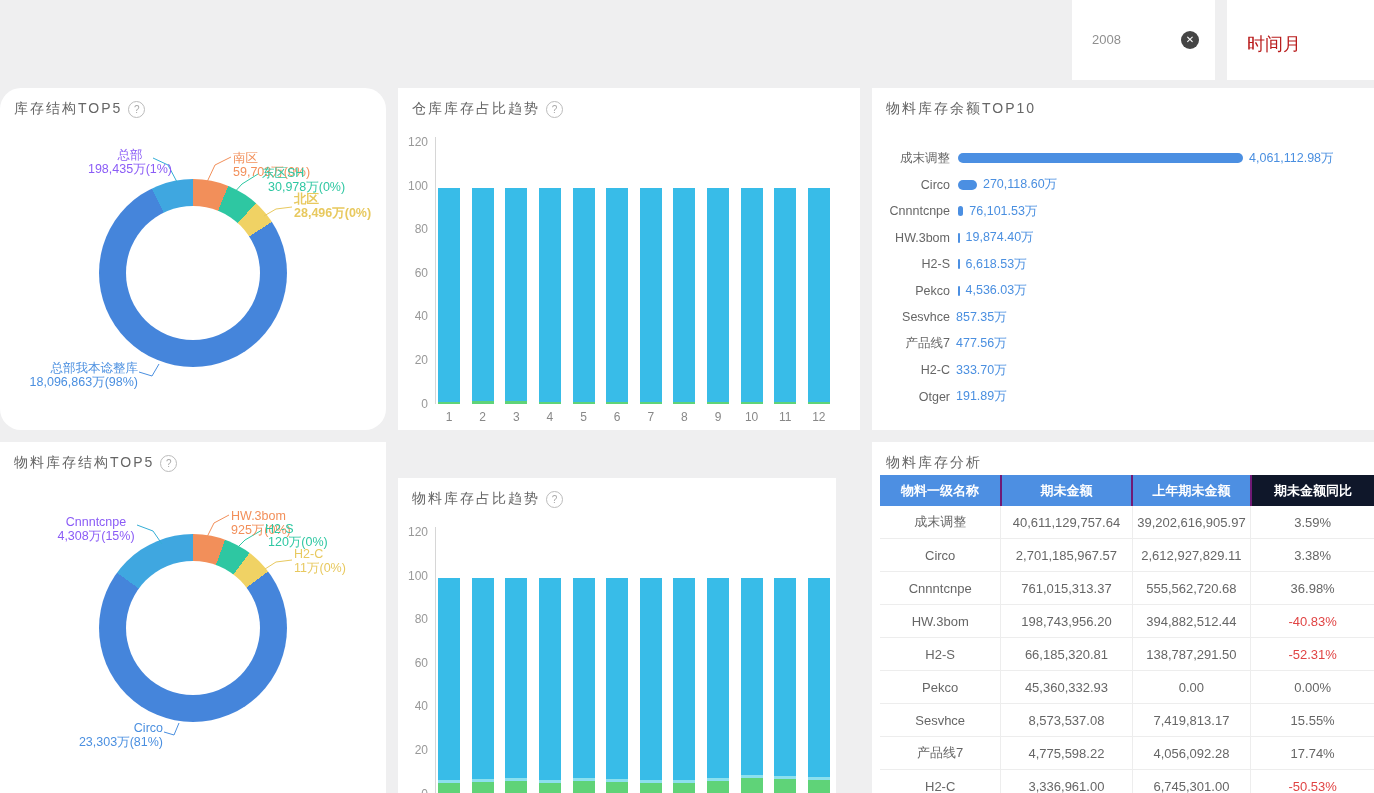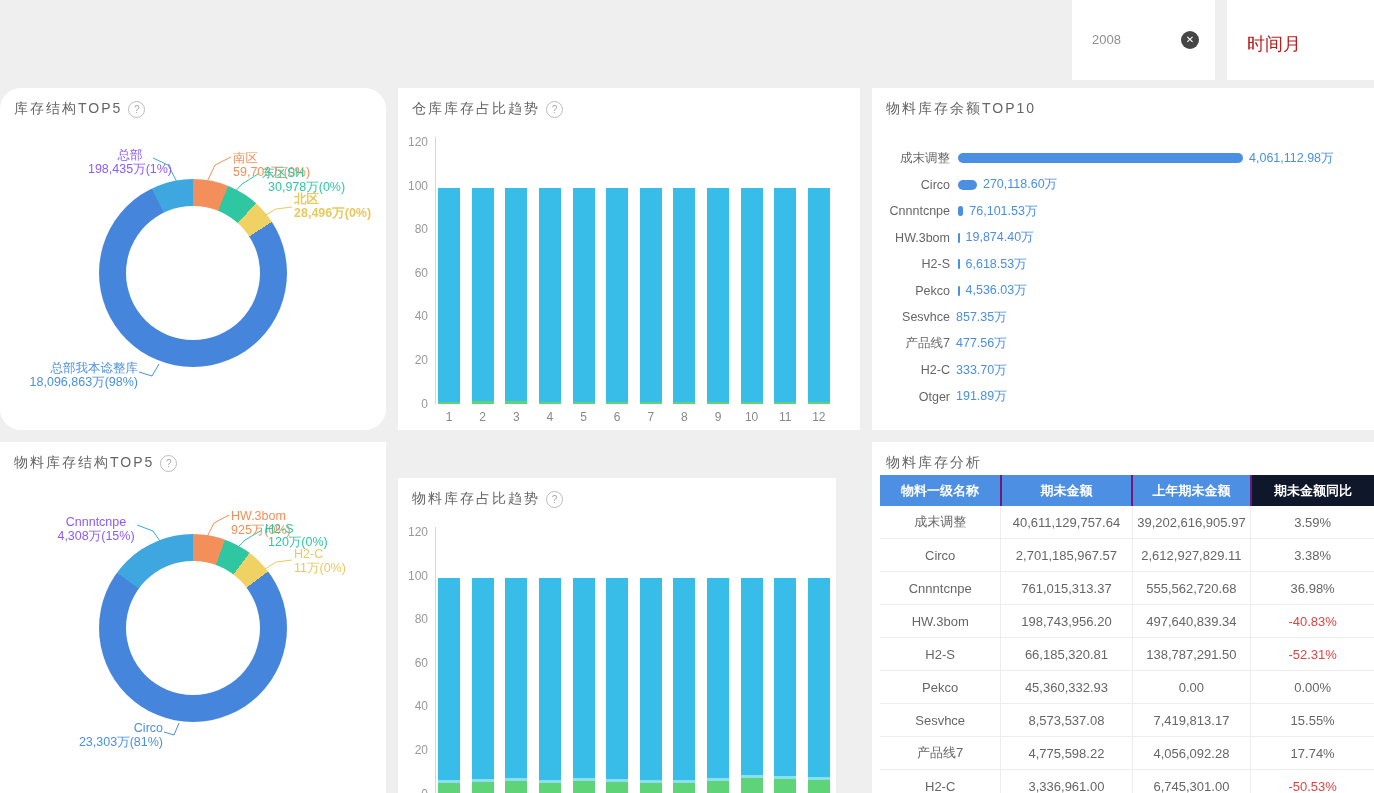--- a/index.html
+++ b/index.html
@@ -412,21 +412,21 @@
           </tr>
           <tr>
             <td>Cnnntcnpe</td>
             <td>761,015,313.37</td>
             <td>555,562,720.68</td>
             <td>36.98%</td>
           </tr>
           <tr>
             <td>HW.3bom</td>
             <td>198,743,956.20</td>
-            <td>497,640,839.34</td>
+            <td>394,882,512.44</td>
             <td class="neg">-40.83%</td>
           </tr>
           <tr>
             <td>H2-S</td>
             <td>66,185,320.81</td>
             <td>138,787,291.50</td>
             <td class="neg">-52.31%</td>
           </tr>
           <tr>
             <td>Pekco</td>

